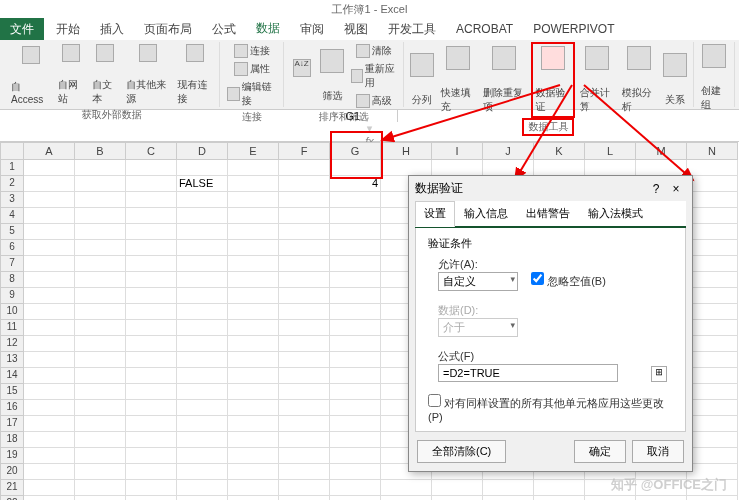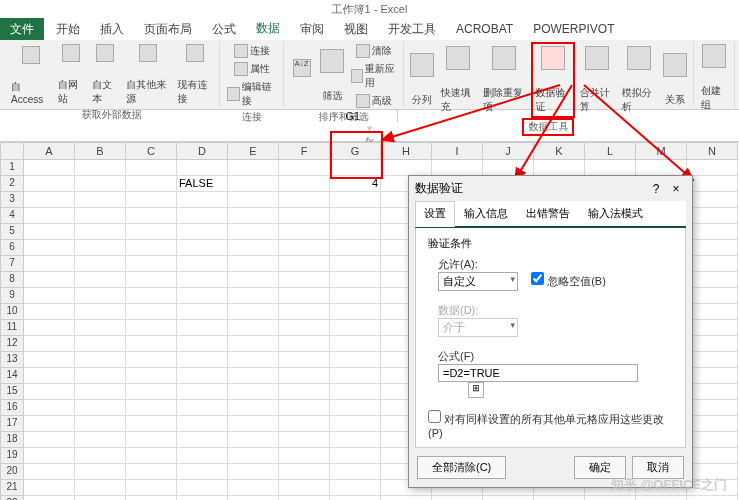--- a/index.html
+++ b/index.html
@@ -43,21 +43,21 @@
 .dlg-title { display: flex; align-items: center; padding: 4px 6px; font-size: 12px; }
 .dlg-title .sp { flex: 1; }
 .dlg-title .cbtn { width: 20px; text-align: center; cursor: pointer; }
 .dlg-tabs { display: flex; background: #fff; border-bottom: 2px solid #14532d; margin: 0 6px; }
 .dlg-tab { padding: 4px 8px; font-size: 11px; cursor: pointer; border: 1px solid transparent; }
 .dlg-tab.active { border: 1px solid #ccc; border-bottom: 1px solid #fff; background: #fff; margin-bottom: -1px; }
 .dlg-body { padding: 8px 12px; background: #fff; margin: 0 6px; border: 1px solid #ccc; border-top: none; }
 .dlg-body label { font-size: 11px; color: #333; }
 .combo { display: inline-block; border: 1px solid #aaa; background: #fff; padding: 1px 14px 1px 4px; font-size: 11px; position: relative; min-width: 80px; }
 .combo::after { content: "▾"; position: absolute; right: 2px; top: 1px; font-size: 9px; color: #666; }
-.txt-input { border: 1px solid #aaa; background: #fff; padding: 2px 4px; font-size: 11px; width: 200px; display: inline-block; }
+.txt-input { border: 1px solid #aaa; background: #fff; padding: 2px 4px; font-size: 11px; width: 180px; display: inline-block; }
 .chk { font-size: 11px; }
 .dlg-footer { display: flex; justify-content: flex-end; padding: 8px; gap: 6px; }
 .dlg-footer .left { margin-right: auto; }
 .btn { border: 1px solid #aaa; background: #f8f8f8; padding: 3px 14px; font-size: 11px; cursor: pointer; }
 
 .arrow { position: absolute; pointer-events: none; }
 .watermark { position: absolute; right: 12px; bottom: 6px; color: #bbb; font-size: 13px; font-weight: bold; opacity: .7; }
 </style>
 </head>
 <body>

